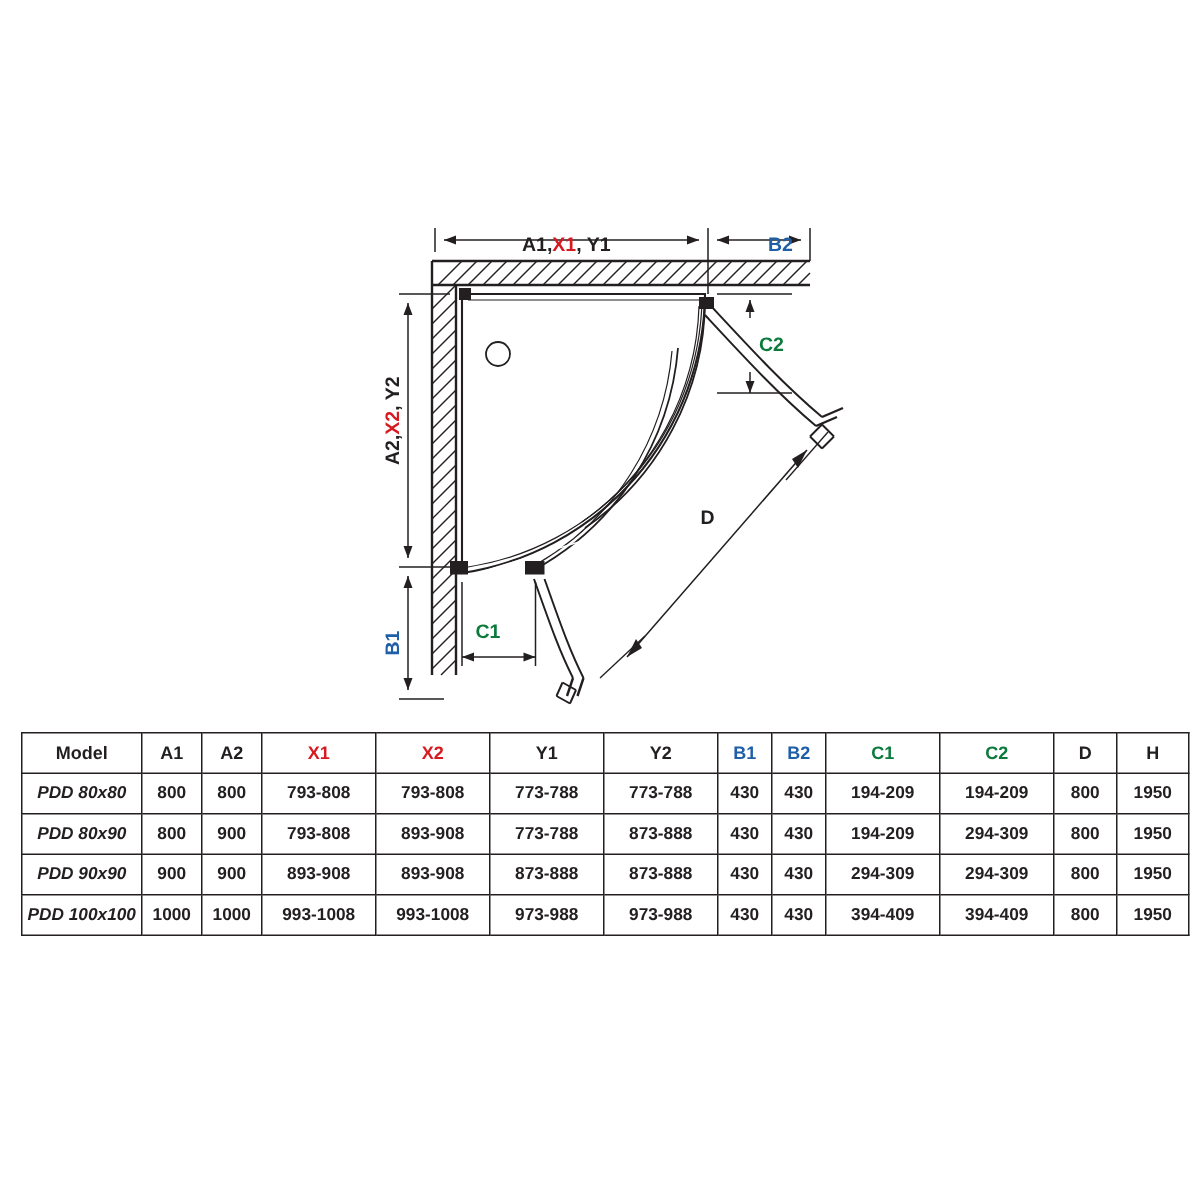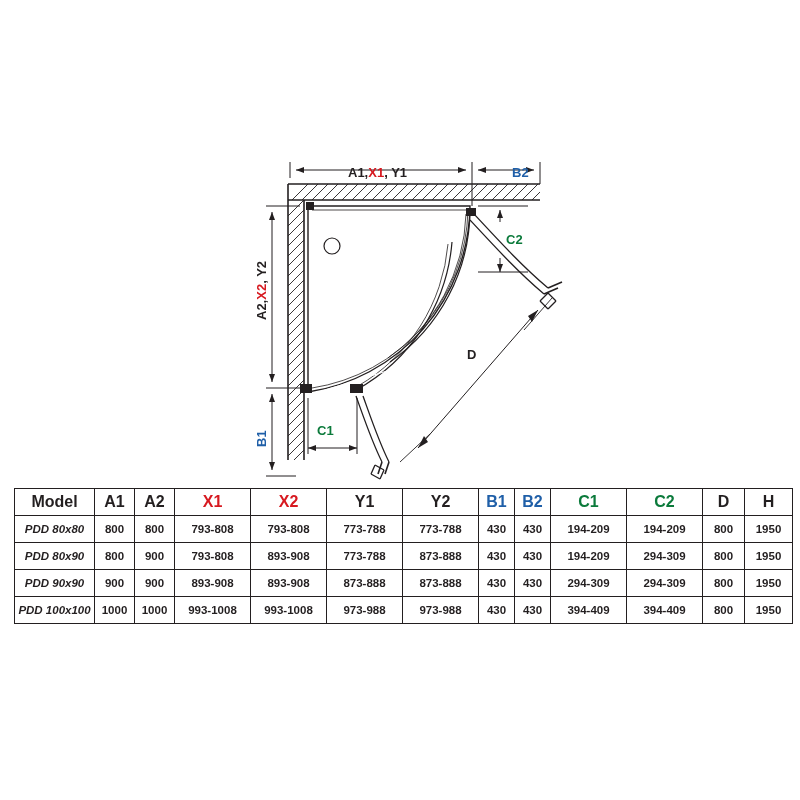--- a/index.html
+++ b/index.html
@@ -14,21 +14,21 @@
     width: 800px;
     height: 800px;
     background: #ffffff;
     overflow: hidden;
   }
 
   
   #drawing {
     position: absolute;
     left: 0; top: 0;
-    width: 800px; height: 480px; margin-top: 10px;
+    width: 800px; height: 480px;
   }
   #drawing svg { display: block; }
 
   .lbl {
     position: absolute;
     font-size: 13px;
     font-weight: bold;
     white-space: nowrap;
     color: #231f20;
   }
@@ -57,21 +57,21 @@
     height: 27px;
     font-size: 11.5px;
     text-align: center;
     color: #231f20;
     padding: 0 2px;
     overflow: hidden;
     white-space: nowrap;
   }
   thead th {
     font-weight: bold;
-    font-size: 16px;
+    font-size: 12px;
   }
   thead th.red   { color: #d71920; }
   thead th.green { color: #0b7a3b; }
   thead th.blue  { color: #1f5fa8; }
   tbody td {
     font-weight: bold;
     font-style: italic;
   }
   tbody td.val {
     font-style: normal;

